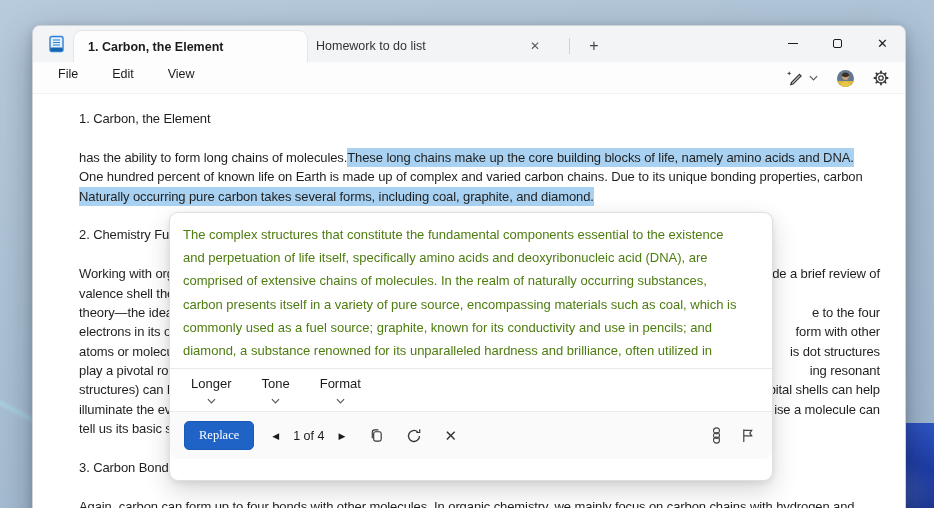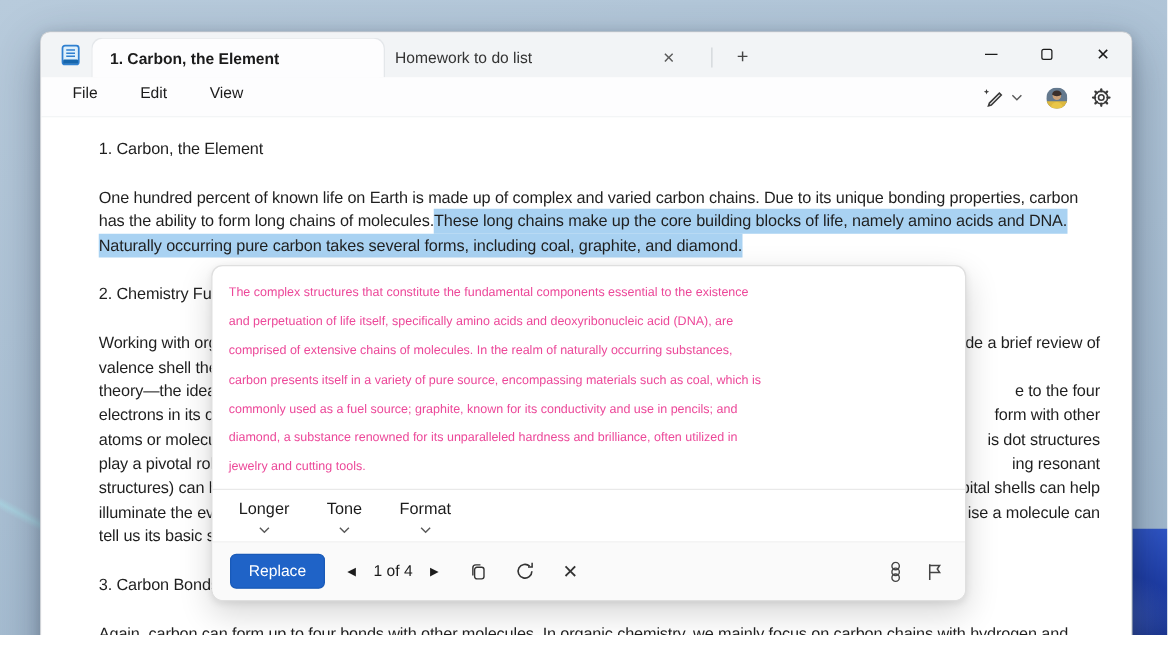--- a/index.html
+++ b/index.html
@@ -51,31 +51,31 @@
   .line { height:19.4px; line-height:19.4px; font-size:13px; letter-spacing:-0.1px; color:#1f1f1f;
     white-space:nowrap; display:flex; }
   .line .right-frag { margin-left:auto; }
   .hl { background:#a9d2f2; }
 
   
   .popup { position:absolute; left:136px; top:186px; width:604px; height:269px; background:#fff;
     border:1px solid #dfdfdf; border-radius:9px; box-shadow:0 10px 26px rgba(0,0,0,.16), 0 2px 6px rgba(0,0,0,.08);
     display:flex; flex-direction:column; z-index:5; }
   .popup-body { padding:10px 13px 0 13px; }
-  .popup-line { font-size:10px; line-height:23.2px; color:#ec4899; white-space:nowrap; }
+  .popup-line { font-size:13px; line-height:23.2px; color:#4d7c0f; white-space:nowrap; }
   .popup-divider { height:1px; background:#e9e9e9; margin:6px 0 0 0; }
   .popup-controls { height:42px; display:flex; align-items:center; padding:0 13px; }
   .dd { display:flex; align-items:center; gap:7px; font-size:13px; color:#1b1b1b; background:none; border:none;
     padding:5px 8px; border-radius:5px; cursor:pointer;flex-direction:column; }
   .dd + .dd { margin-left:14px; }
   .disclaimer { margin-left:auto; font-size:11.5px; color:#8d8d8d; }
   .popup-footer { height:48px; background:#fafafa; border-top:1px solid #ececec; border-radius:0 0 9px 9px;
     display:flex; align-items:center; padding:0 14px; }
   .replace-btn { background:#1f63c7; color:#fff; border:1px solid #195ab8; border-radius:5px;
-    font-size:12.5px; font-family:Liberation Sans, sans-serif; padding:6px 14px; cursor:pointer; }
+    font-size:12.5px; font-family:Liberation Serif, serif; padding:6px 14px; cursor:pointer; }
   .nav-arrow { background:none; border:none; font-size:9px; color:#1b1b1b; cursor:pointer; padding:4px 6px; }
   .nav-arrow.left { margin-left:12px; }
   .page-ind { font-size:12.5px; color:#1b1b1b; margin:0 8px; }
   .foot-icon { background:none; border:none; cursor:pointer; display:flex; align-items:center; padding:4px; margin-left:14px; }
   .foot-right { margin-left:auto; display:flex; align-items:center; gap:10px; }
   .x-glyph { font-size:15px; color:#333; line-height:1; }
   svg { display:block; }
 </style>
 </head>
 <body>
@@ -171,27 +171,27 @@
         </button>
       </div>
     </div>
 
     <div class="doc">
       <div class="line">1. Carbon, the Element</div>
       <div class="line"></div>
       <div>
 
           <div class="line">
+            <span>has the ability to form long chains of molecules. </span>
+            <span class="hl">These long chains make up the core building blocks of life, namely amino acids and DNA.</span>
+          </div>
+
+          <div class="line">
             <span>One hundred percent of known life on Earth is made up of complex and varied carbon chains. Due to its unique bonding properties, carbon</span>
             <span class="hl"></span>
-          </div>
-
-          <div class="line">
-            <span>has the ability to form long chains of molecules. </span>
-            <span class="hl">These long chains make up the core building blocks of life, namely amino acids and DNA.</span>
           </div>
 
           <div class="line">
             <span></span>
             <span class="hl">Naturally occurring pure carbon takes several forms, including coal, graphite, and diamond.</span>
           </div>
         </div>
       <div class="line"></div>
       <div class="line">2. Chemistry Fundan</div>
       <div class="line"></div>
@@ -253,21 +253,20 @@
 
     <div class="popup">
       <div class="popup-body">
 
       <div class="popup-line">The complex structures that constitute the fundamental components essential to the existence</div>
           <div class="popup-line">and perpetuation of life itself, specifically amino acids and deoxyribonucleic acid (DNA), are</div>
           <div class="popup-line">comprised of extensive chains of molecules. In the realm of naturally occurring substances,</div>
           <div class="popup-line">carbon presents itself in a variety of pure source, encompassing materials such as coal, which is</div>
           <div class="popup-line">commonly used as a fuel source; graphite, known for its conductivity and use in pencils; and</div>
           <div class="popup-line">diamond, a substance renowned for its unparalleled hardness and brilliance, often utilized in</div>
-          <div class="popup-line">jewelry and cutting tools.</div>
         </div>
       <div class="popup-divider"></div>
       <div class="popup-controls">
         <div style="display:flex">
 
             <button class="dd">
               <span>Longer</span>
               <span>
                 <svg viewBox="0 0 10 6" width="9" height="6" fill="none" stroke="#5a5a5a" stroke-width="1.3">
                   <polyline points="1,1 5,5 9,1"></polyline>

